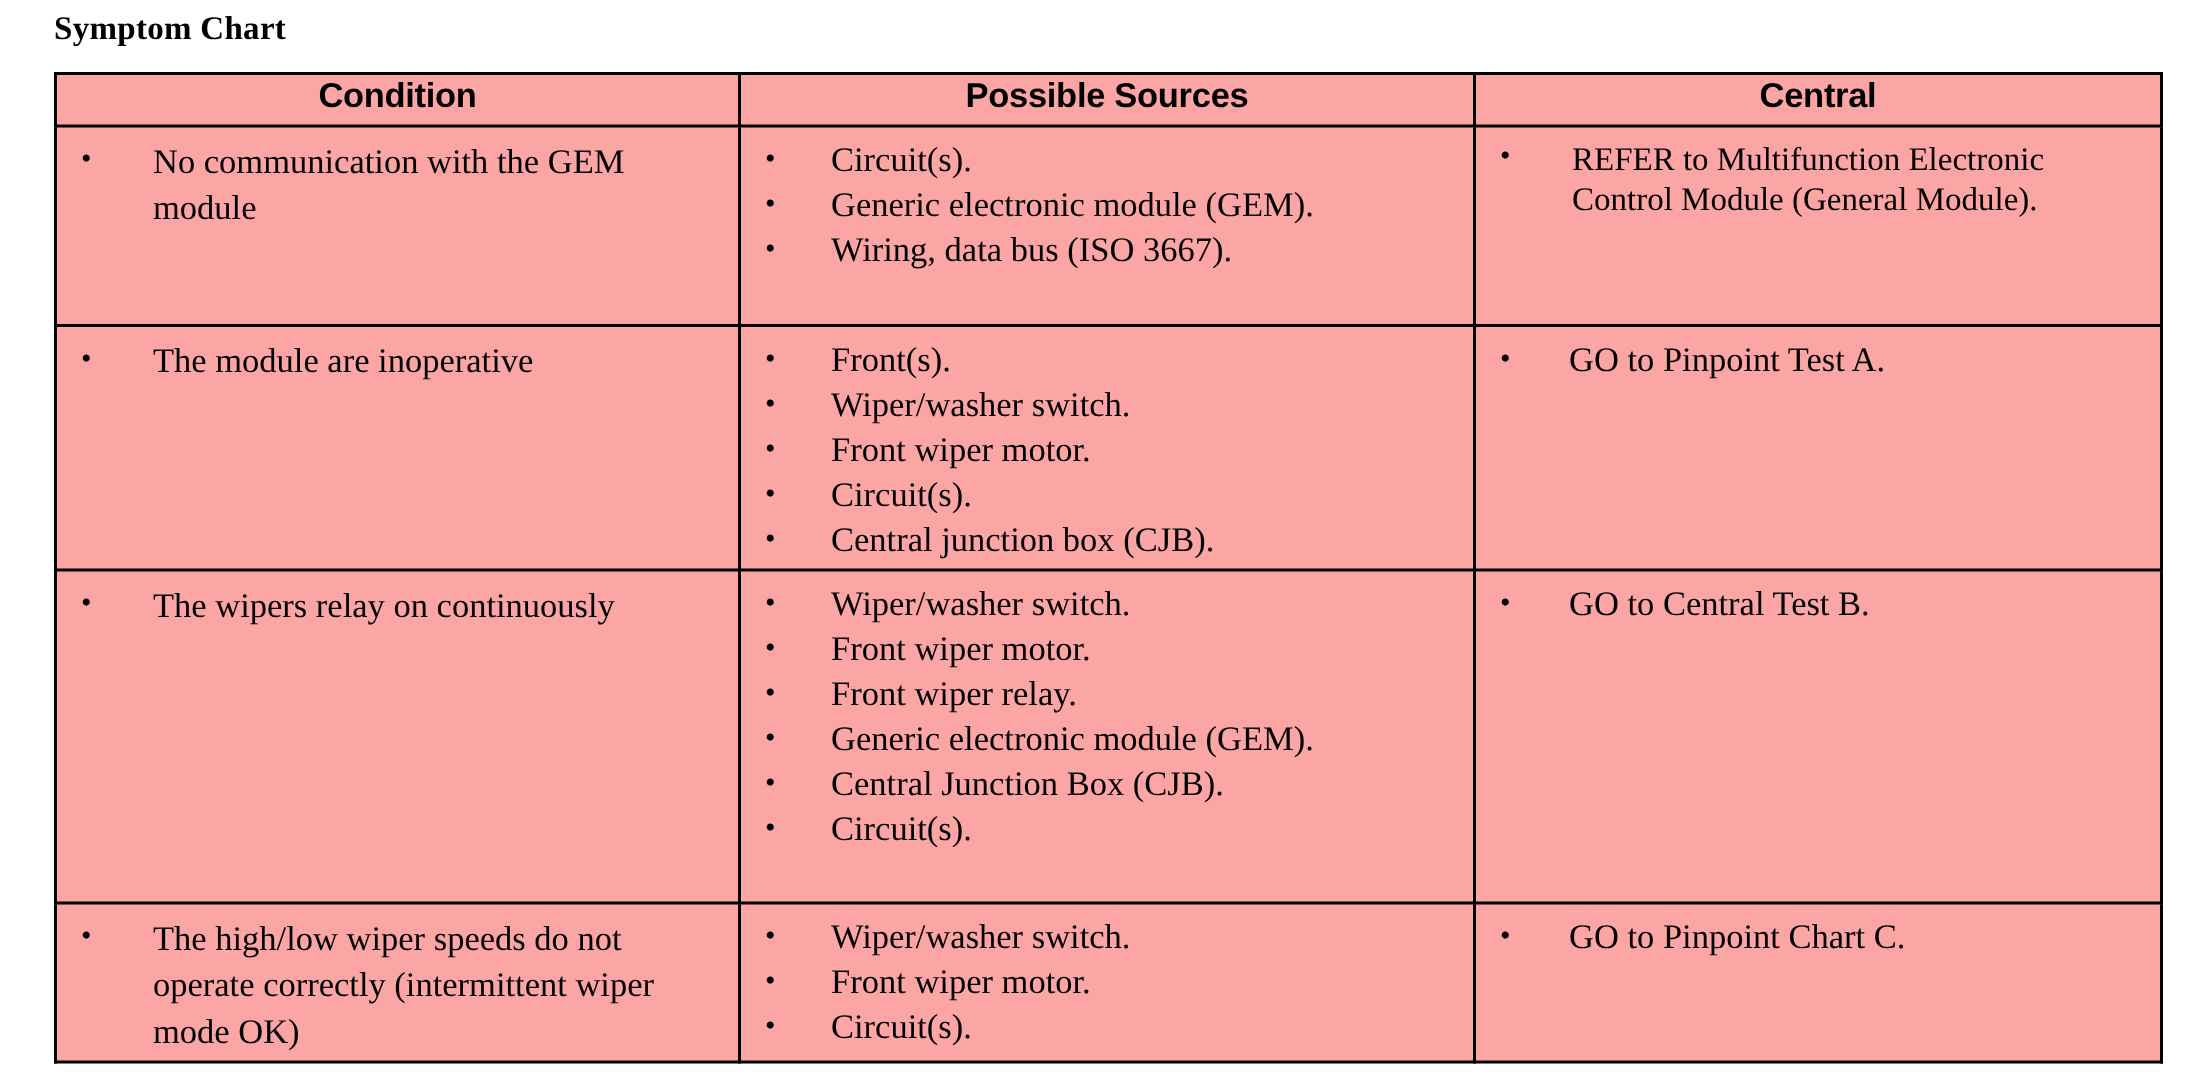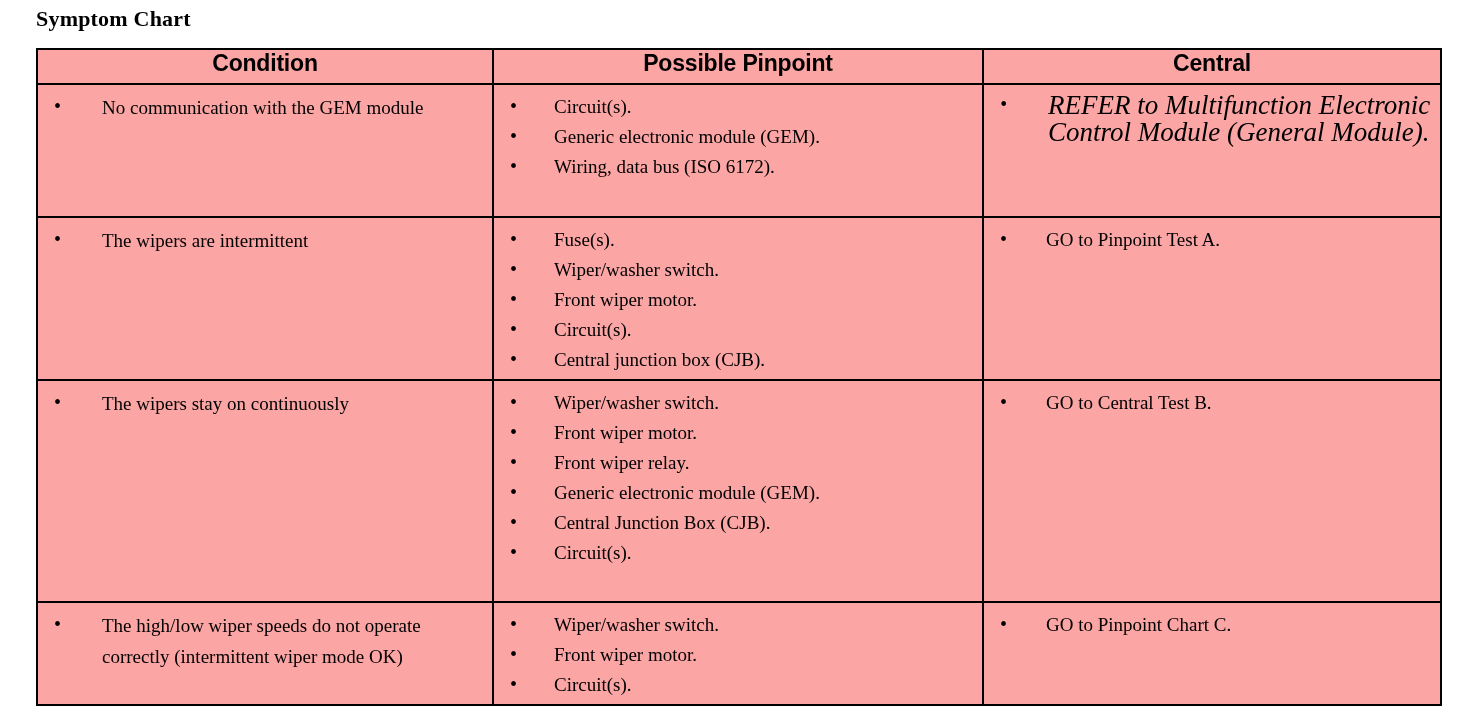--- a/index.html
+++ b/index.html
@@ -81,21 +81,21 @@
 
   
   ul.bullets {
     list-style: none;
     margin: 0;
     padding: 0;
   }
   ul.bullets > li {
     position: relative;
     padding-left: 54px;
-    font-size: 19px;
+    font-size: 23px;
     line-height: 30px;
     margin: 0 0 0 0;
     text-align: left;
   }
   ul.bullets > li::before {
     content: "\2022";
     position: absolute;
     left: 8px;
     top: -1px;
     font-size: 20px;
@@ -103,24 +103,23 @@
   }
 
   
   .col-condition ul.bullets > li {
     padding-left: 56px;
     line-height: 31px;
   }
 
   
   .action-tight ul.bullets > li {
-    font-size: 27px;
+    font-size: 22px;
     line-height: 27px;
     padding-left: 56px;
-    font-style: italic;
   }
   .action-tight ul.bullets > li::before {
     line-height: 27px;
   }
 
   .sources ul.bullets > li {
     padding-left: 52px;
   }
 </style>
 </head>
@@ -132,85 +131,85 @@
 
   <table class="symptom-table">
     <colgroup>
       <col class="c1">
       <col class="c2">
       <col class="c3">
     </colgroup>
     <thead>
       <tr>
         <th>Condition</th>
-        <th>Possible Pinpoint</th>
+        <th>Possible Sources</th>
         <th>Central</th>
       </tr>
     </thead>
     <tbody>
 
       <tr class="r1">
         <td class="col-condition">
           <div class="cell-inner">
             <ul class="bullets">
               <li>No communication with the GEM module</li>
             </ul>
           </div>
         </td>
         <td class="sources">
           <div class="cell-inner">
             <ul class="bullets">
               <li>Circuit(s).</li>
               <li>Generic electronic module (GEM).</li>
-              <li>Wiring, data bus (ISO 6172).</li>
+              <li>Wiring, data bus (ISO 3667).</li>
             </ul>
           </div>
         </td>
         <td class="action-tight">
           <div class="cell-inner">
             <ul class="bullets">
               <li>REFER to Multifunction Electronic Control Module (General Module).</li>
             </ul>
           </div>
         </td>
       </tr>
 
       <tr class="r2">
         <td class="col-condition">
           <div class="cell-inner">
             <ul class="bullets">
-              <li>The wipers are intermittent</li>
-            </ul>
-          </div>
-        </td>
-        <td class="sources">
-          <div class="cell-inner">
-            <ul class="bullets">
-              <li>Fuse(s).</li>
+              <li>The module are inoperative</li>
+            </ul>
+          </div>
+        </td>
+        <td class="sources">
+          <div class="cell-inner">
+            <ul class="bullets">
+              <li>Front(s).</li>
               <li>Wiper/washer switch.</li>
               <li>Front wiper motor.</li>
               <li>Circuit(s).</li>
               <li>Central junction box (CJB).</li>
             </ul>
           </div>
         </td>
         <td>
           <div class="cell-inner">
             <ul class="bullets">
               <li>GO to Pinpoint Test A.</li>
             </ul>
           </div>
         </td>
       </tr>
 
       <tr class="r3">
         <td class="col-condition">
           <div class="cell-inner">
             <ul class="bullets">
-              <li>The wipers stay on continuously</li>
+              <li>The wipers relay on continuously</li>
             </ul>
           </div>
         </td>
         <td class="sources">
           <div class="cell-inner">
             <ul class="bullets">
               <li>Wiper/washer switch.</li>
               <li>Front wiper motor.</li>
               <li>Front wiper relay.</li>
               <li>Generic electronic module (GEM).</li>

